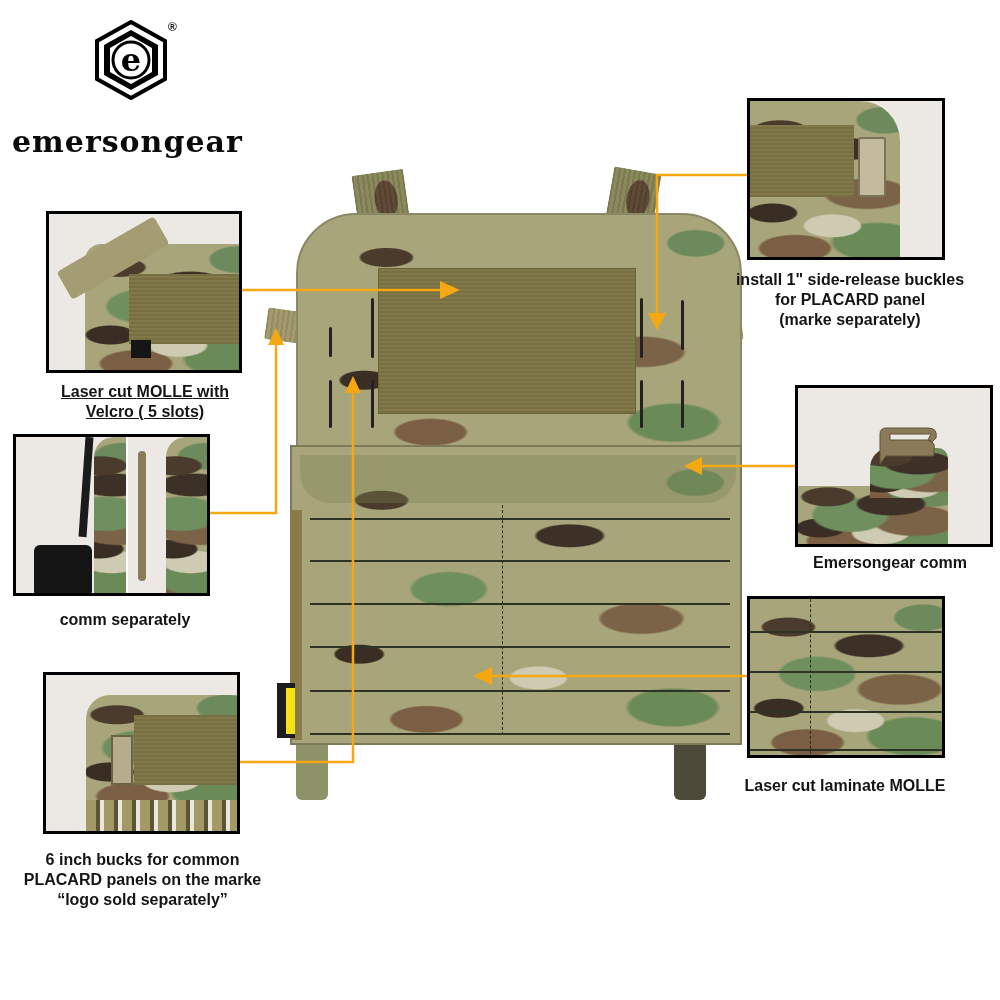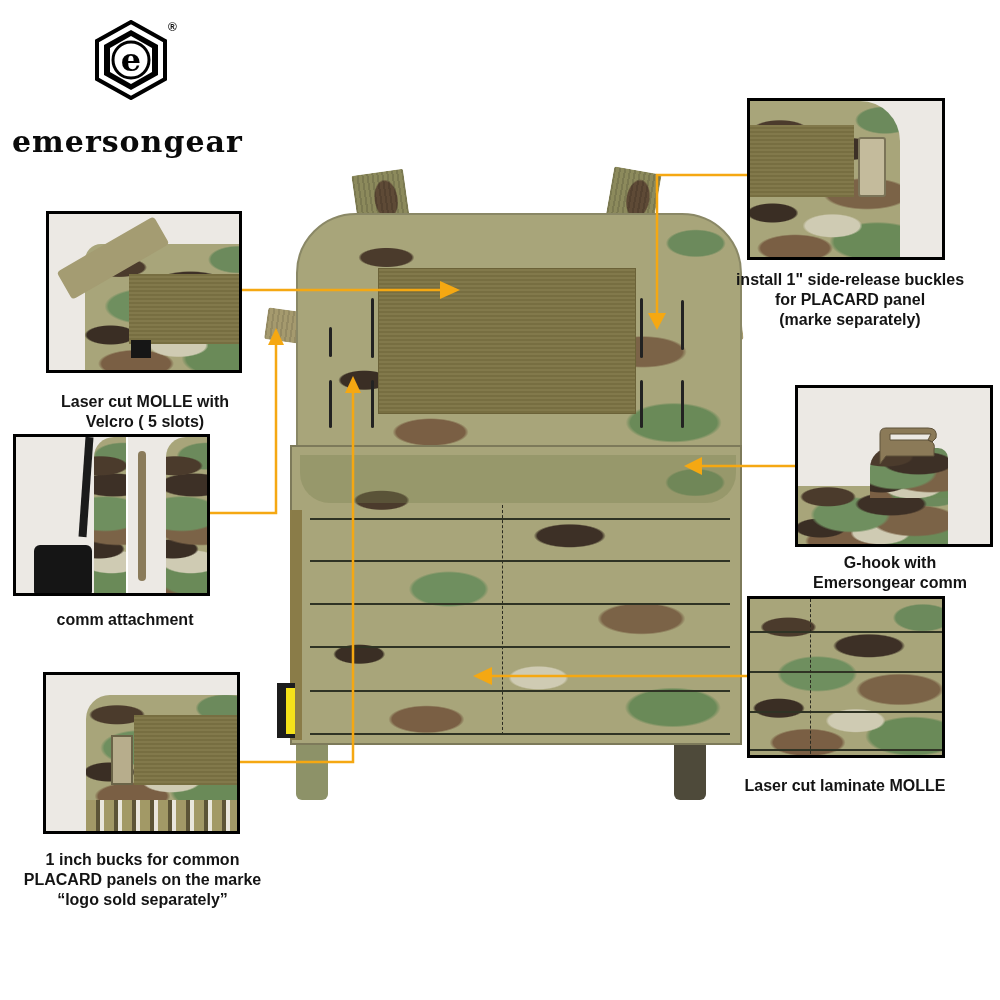--- a/index.html
+++ b/index.html
@@ -115,45 +115,45 @@
   <div class="bottom-tab camo" style="left:296px;top:745px;width:32px;height:55px;"></div>
   <div class="bottom-tab" style="left:674px;top:745px;width:32px;height:55px;background:#4e4a3a;"></div>
 </div>
 
 <div class="abs inset" style="left:46px;top:211px;width:196px;height:162px;">
   <div class="ph camo" style="left:36px;top:30px;width:170px;height:130px;border-radius:16px 0 0 0;"></div>
   <div class="ph velcro" style="left:80px;top:60px;width:116px;height:70px;"></div>
   <div class="ph" style="left:8px;top:28px;width:112px;height:32px;background:#a49c72;transform:rotate(-30deg);border-radius:4px;"></div>
   <div class="ph" style="left:82px;top:126px;width:20px;height:18px;background:#161616;"></div>
 </div>
-<div class="abs caption" style="left:20px;top:392px;width:250px;">
+<div class="abs caption" style="left:20px;top:382px;width:250px;text-decoration:underline;">
   <div>Laser cut <b>MOLLE</b> with</div>
   <div>Velcro ( 5 slots)</div>
 </div>
 
 <div class="abs inset" style="left:13px;top:434px;width:197px;height:162px;">
   <div class="ph" style="left:110px;top:0;width:2px;height:160px;background:#fff;"></div>
   <div class="ph camo" style="left:78px;top:0;width:32px;height:160px;border-radius:20px 0 0 0;"></div>
   <div class="ph camo" style="left:150px;top:0;width:45px;height:160px;border-radius:20px 0 0 0;"></div>
   <div class="ph" style="left:66px;top:0;width:8px;height:100px;background:#1b1b1b;transform:rotate(4deg);"></div>
   <div class="ph" style="left:18px;top:108px;width:58px;height:52px;background:#151515;border-radius:6px;"></div>
   <div class="ph" style="left:122px;top:14px;width:8px;height:130px;background:#8a7b5a;border-radius:4px;"></div>
 </div>
 <div class="abs caption" style="left:0px;top:610px;width:250px;">
-  <div>comm attachment</div>
+  <div>comm separately</div>
 </div>
 
 <div class="abs inset" style="left:43px;top:672px;width:197px;height:162px;">
   <div class="ph camo" style="left:40px;top:20px;width:155px;height:110px;border-radius:24px 0 0 0;"></div>
   <div class="ph velcro" style="left:88px;top:40px;width:107px;height:70px;"></div>
   <div class="ph" style="left:65px;top:60px;width:22px;height:50px;background:#b7ad8c;border:2px solid #6b6448;"></div>
   <div class="ph" style="left:40px;top:125px;width:155px;height:35px;background:repeating-linear-gradient(90deg,#a29966 0 10px,#5c5436 10px 14px,#e9e6dc 14px 18px);"></div>
 </div>
 <div class="abs caption" style="left:0px;top:850px;width:285px;">
-  <div>1 inch bucks for common</div>
+  <div>6 inch bucks for common</div>
   <div><b>PLACARD</b> panels on the marke</div>
   <div>“logo sold separately”</div>
 </div>
 
 <div class="abs inset" style="left:747px;top:98px;width:198px;height:162px;">
   <div class="ph camo" style="left:0;top:0;width:150px;height:160px;border-radius:0 40px 0 0;"></div>
   <div class="ph velcro" style="left:0;top:24px;width:104px;height:72px;"></div>
   <div class="ph" style="left:108px;top:36px;width:28px;height:60px;background:#c4bb9c;border:2px solid #7b7458;border-radius:3px;"></div>
 </div>
 <div class="abs caption" style="left:700px;top:270px;width:300px;">
@@ -163,21 +163,20 @@
 </div>
 
 <div class="abs inset" style="left:795px;top:385px;width:198px;height:162px;">
   <div class="ph camo" style="left:0;top:98px;width:150px;height:60px;"></div>
   <div class="ph camo" style="left:72px;top:60px;width:78px;height:50px;border-radius:20px 10px 0 0;"></div>
   <svg class="ph" style="left:78px;top:38px;" width="66" height="40" viewBox="0 0 66 40">
     <path d="M4 38 L4 8 Q4 2 10 2 L52 2 Q62 2 60 12 L56 16 L52 14 L55 8 L14 8 L14 14 L52 14 Q60 16 58 24 L58 30 L10 30 L4 38 Z" fill="#8b7a58" stroke="#5f523b" stroke-width="1"></path>
   </svg>
 </div>
 <div class="abs caption" style="left:780px;top:553px;width:220px;">
-  <div>G-hook with</div>
   <div>Emersongear comm</div>
 </div>
 
 <div class="abs inset camo" style="left:747px;top:596px;width:198px;height:162px;">
   <div class="ph molle-row" style="left:0;top:32px;width:198px;"></div>
   <div class="ph molle-row" style="left:0;top:72px;width:198px;"></div>
   <div class="ph molle-row" style="left:0;top:112px;width:198px;"></div>
   <div class="ph molle-row" style="left:0;top:150px;width:198px;"></div>
   <div class="ph" style="left:60px;top:0;width:1px;height:160px;border-left:1px dashed #2a2a1f;"></div>
 </div>

